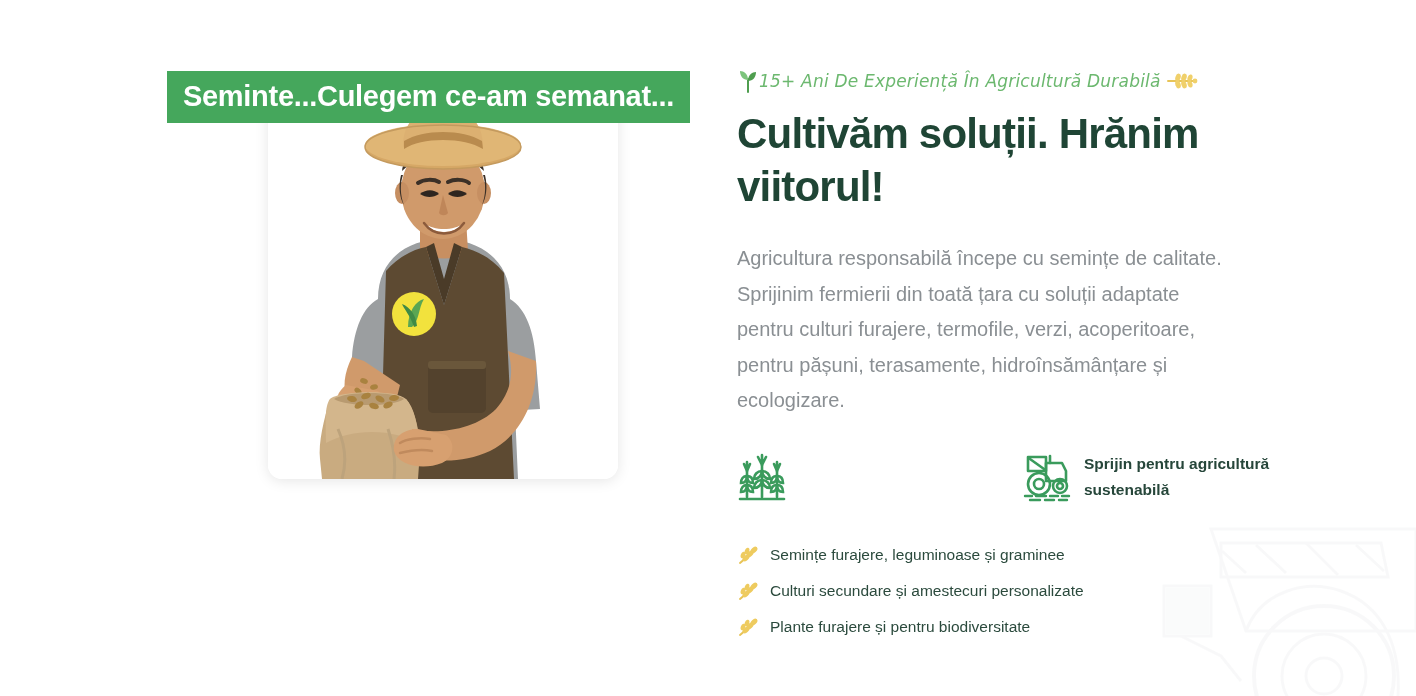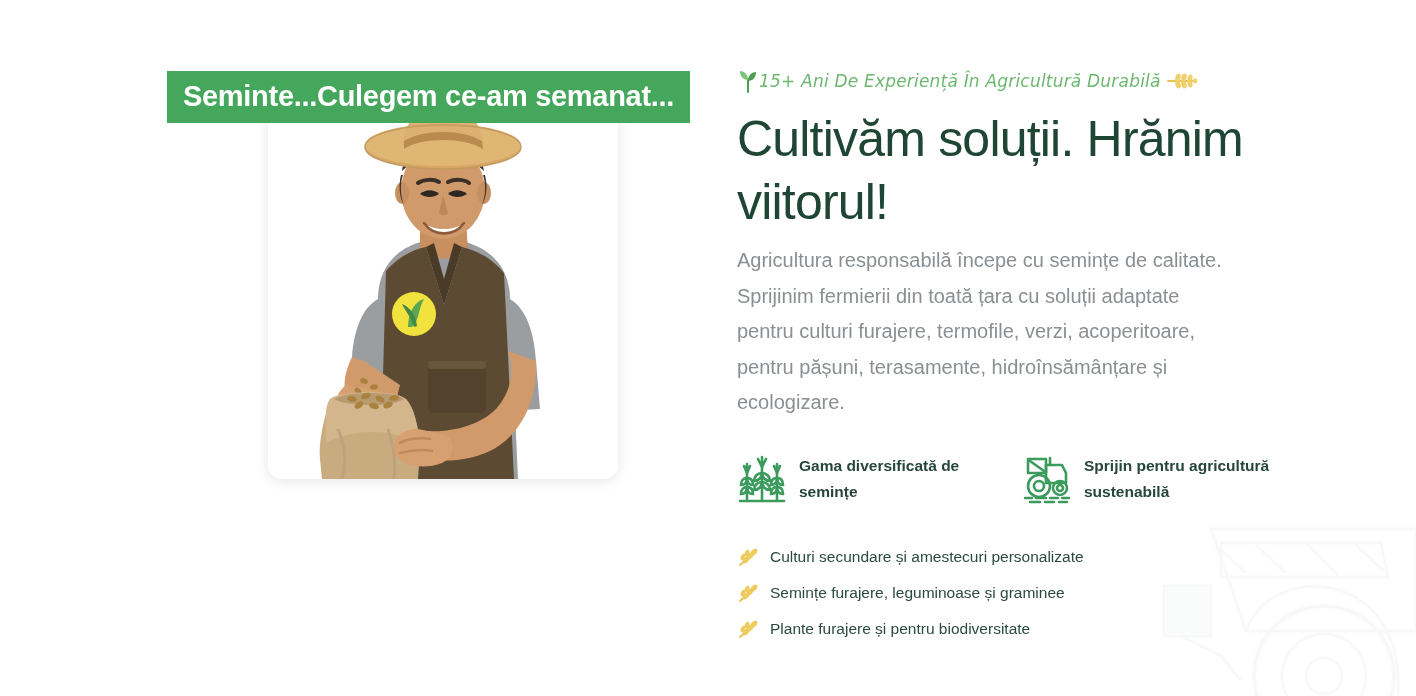--- a/index.html
+++ b/index.html
@@ -90,26 +90,26 @@
     font-size: 17px;
     font-style: italic;
     font-weight: normal;
     color: #6cb86f;
     letter-spacing: 0.2px;
     white-space: nowrap;
   }
   .eyebrow .sprig { width: 32px; height: 16px; flex: 0 0 auto; margin-left: 5px; }
 
   .headline {
-    font-size: 50px;
-    font-weight: normal;
+    font-size: 42px;
+    font-weight: bold;
     line-height: 1.25;
     letter-spacing: -0.8px;
     color: #1f4535;
-    margin: 0 0 10px 0;
+    margin: 0 0 28px 0;
     max-width: 530px;
   }
 
   .body-copy {
     font-size: 20px;
     line-height: 1.78;
     color: #8a8f93;
     margin: 0 0 32px 0;
     max-width: 500px;
   }
@@ -313,21 +313,20 @@
               <path d="M40 20 L37 13 M40 20 L40 11 M40 20 L43 13"></path>
               <path d="M40 25 C36 25 34 28 34 32 C38 32 40 29 40 25 Z"></path>
               <path d="M40 25 C44 25 46 28 46 32 C42 32 40 29 40 25 Z"></path>
               <path d="M40 34 C36 34 34 37 34 41 C38 41 40 38 40 34 Z"></path>
               <path d="M40 34 C44 34 46 37 46 41 C42 41 40 38 40 34 Z"></path>
 
               <path d="M3 48 L47 48" stroke-width="2.6"></path>
             </g>
           </svg>
         </span>
-        <span class="feature-label">Gama diversificată de semințe</span>
       </div>
 
       <div class="feature f1">
         <span class="feature-icon">
           <svg viewBox="0 0 50 52" xmlns="http://www.w3.org/2000/svg">
             <g stroke="#3a9b5c" stroke-width="2.6" fill="none" stroke-linecap="round" stroke-linejoin="round">
 
               <path d="M6 6 L24 6 L24 20 L6 20 Z"></path>
               <path d="M8 8 L22 18"></path>
               <path d="M24 12 L40 12 L44 20 L44 30 L24 30 Z"></path>
@@ -344,20 +343,35 @@
               <path d="M8 49 L18 49 M23 49 L32 49 M37 49 L45 49" stroke-width="2.4"></path>
             </g>
           </svg>
         </span>
         <span class="feature-label">Sprijin pentru agricultură sustenabilă</span>
       </div>
 
     </div>
 
     <ul class="bullets">
+      <li class="bullet">
+        <span class="bullet-icon">
+          <svg viewBox="0 0 22 20" xmlns="http://www.w3.org/2000/svg">
+            <path d="M3 18 C8 14 14 8 19 3" stroke="#e8c457" stroke-width="2" fill="none" stroke-linecap="round"></path>
+            <g fill="#eecb5f">
+              <ellipse cx="9" cy="13" rx="2.6" ry="4" transform="rotate(45 9 13)"></ellipse>
+              <ellipse cx="13" cy="9" rx="2.6" ry="4" transform="rotate(45 13 9)"></ellipse>
+              <ellipse cx="17" cy="5" rx="2.6" ry="4" transform="rotate(45 17 5)"></ellipse>
+              <ellipse cx="6" cy="10" rx="2.2" ry="3.4" transform="rotate(20 6 10)"></ellipse>
+              <ellipse cx="10" cy="6" rx="2.2" ry="3.4" transform="rotate(20 10 6)"></ellipse>
+            </g>
+          </svg>
+        </span>
+        <span class="bullet-text">Semințe furajere, leguminoase și graminee</span>
+      </li>
       <li class="bullet">
         <span class="bullet-icon">
           <svg viewBox="0 0 22 20" xmlns="http://www.w3.org/2000/svg">
             <path d="M3 18 C8 14 14 8 19 3" stroke="#e8c457" stroke-width="2" fill="none" stroke-linecap="round"></path>
             <g fill="#eecb5f">
               <ellipse cx="9" cy="13" rx="2.6" ry="4" transform="rotate(45 9 13)"></ellipse>
               <ellipse cx="13" cy="9" rx="2.6" ry="4" transform="rotate(45 13 9)"></ellipse>
               <ellipse cx="17" cy="5" rx="2.6" ry="4" transform="rotate(45 17 5)"></ellipse>
               <ellipse cx="6" cy="10" rx="2.2" ry="3.4" transform="rotate(20 6 10)"></ellipse>
               <ellipse cx="10" cy="6" rx="2.2" ry="3.4" transform="rotate(20 10 6)"></ellipse>
@@ -372,35 +386,20 @@
             <path d="M3 18 C8 14 14 8 19 3" stroke="#e8c457" stroke-width="2" fill="none" stroke-linecap="round"></path>
             <g fill="#eecb5f">
               <ellipse cx="9" cy="13" rx="2.6" ry="4" transform="rotate(45 9 13)"></ellipse>
               <ellipse cx="13" cy="9" rx="2.6" ry="4" transform="rotate(45 13 9)"></ellipse>
               <ellipse cx="17" cy="5" rx="2.6" ry="4" transform="rotate(45 17 5)"></ellipse>
               <ellipse cx="6" cy="10" rx="2.2" ry="3.4" transform="rotate(20 6 10)"></ellipse>
               <ellipse cx="10" cy="6" rx="2.2" ry="3.4" transform="rotate(20 10 6)"></ellipse>
             </g>
           </svg>
         </span>
-        <span class="bullet-text">Semințe furajere, leguminoase și graminee</span>
-      </li>
-      <li class="bullet">
-        <span class="bullet-icon">
-          <svg viewBox="0 0 22 20" xmlns="http://www.w3.org/2000/svg">
-            <path d="M3 18 C8 14 14 8 19 3" stroke="#e8c457" stroke-width="2" fill="none" stroke-linecap="round"></path>
-            <g fill="#eecb5f">
-              <ellipse cx="9" cy="13" rx="2.6" ry="4" transform="rotate(45 9 13)"></ellipse>
-              <ellipse cx="13" cy="9" rx="2.6" ry="4" transform="rotate(45 13 9)"></ellipse>
-              <ellipse cx="17" cy="5" rx="2.6" ry="4" transform="rotate(45 17 5)"></ellipse>
-              <ellipse cx="6" cy="10" rx="2.2" ry="3.4" transform="rotate(20 6 10)"></ellipse>
-              <ellipse cx="10" cy="6" rx="2.2" ry="3.4" transform="rotate(20 10 6)"></ellipse>
-            </g>
-          </svg>
-        </span>
         <span class="bullet-text">Plante furajere și pentru biodiversitate</span>
       </li>
     </ul>
 
   </div>
 
   <div class="watermark">
     <svg viewBox="0 0 290 215" xmlns="http://www.w3.org/2000/svg">
       <g stroke="#e9ebec" stroke-width="3" fill="none">
         <path d="M38 105 L85 105 L85 155 L38 155 Z"></path>

